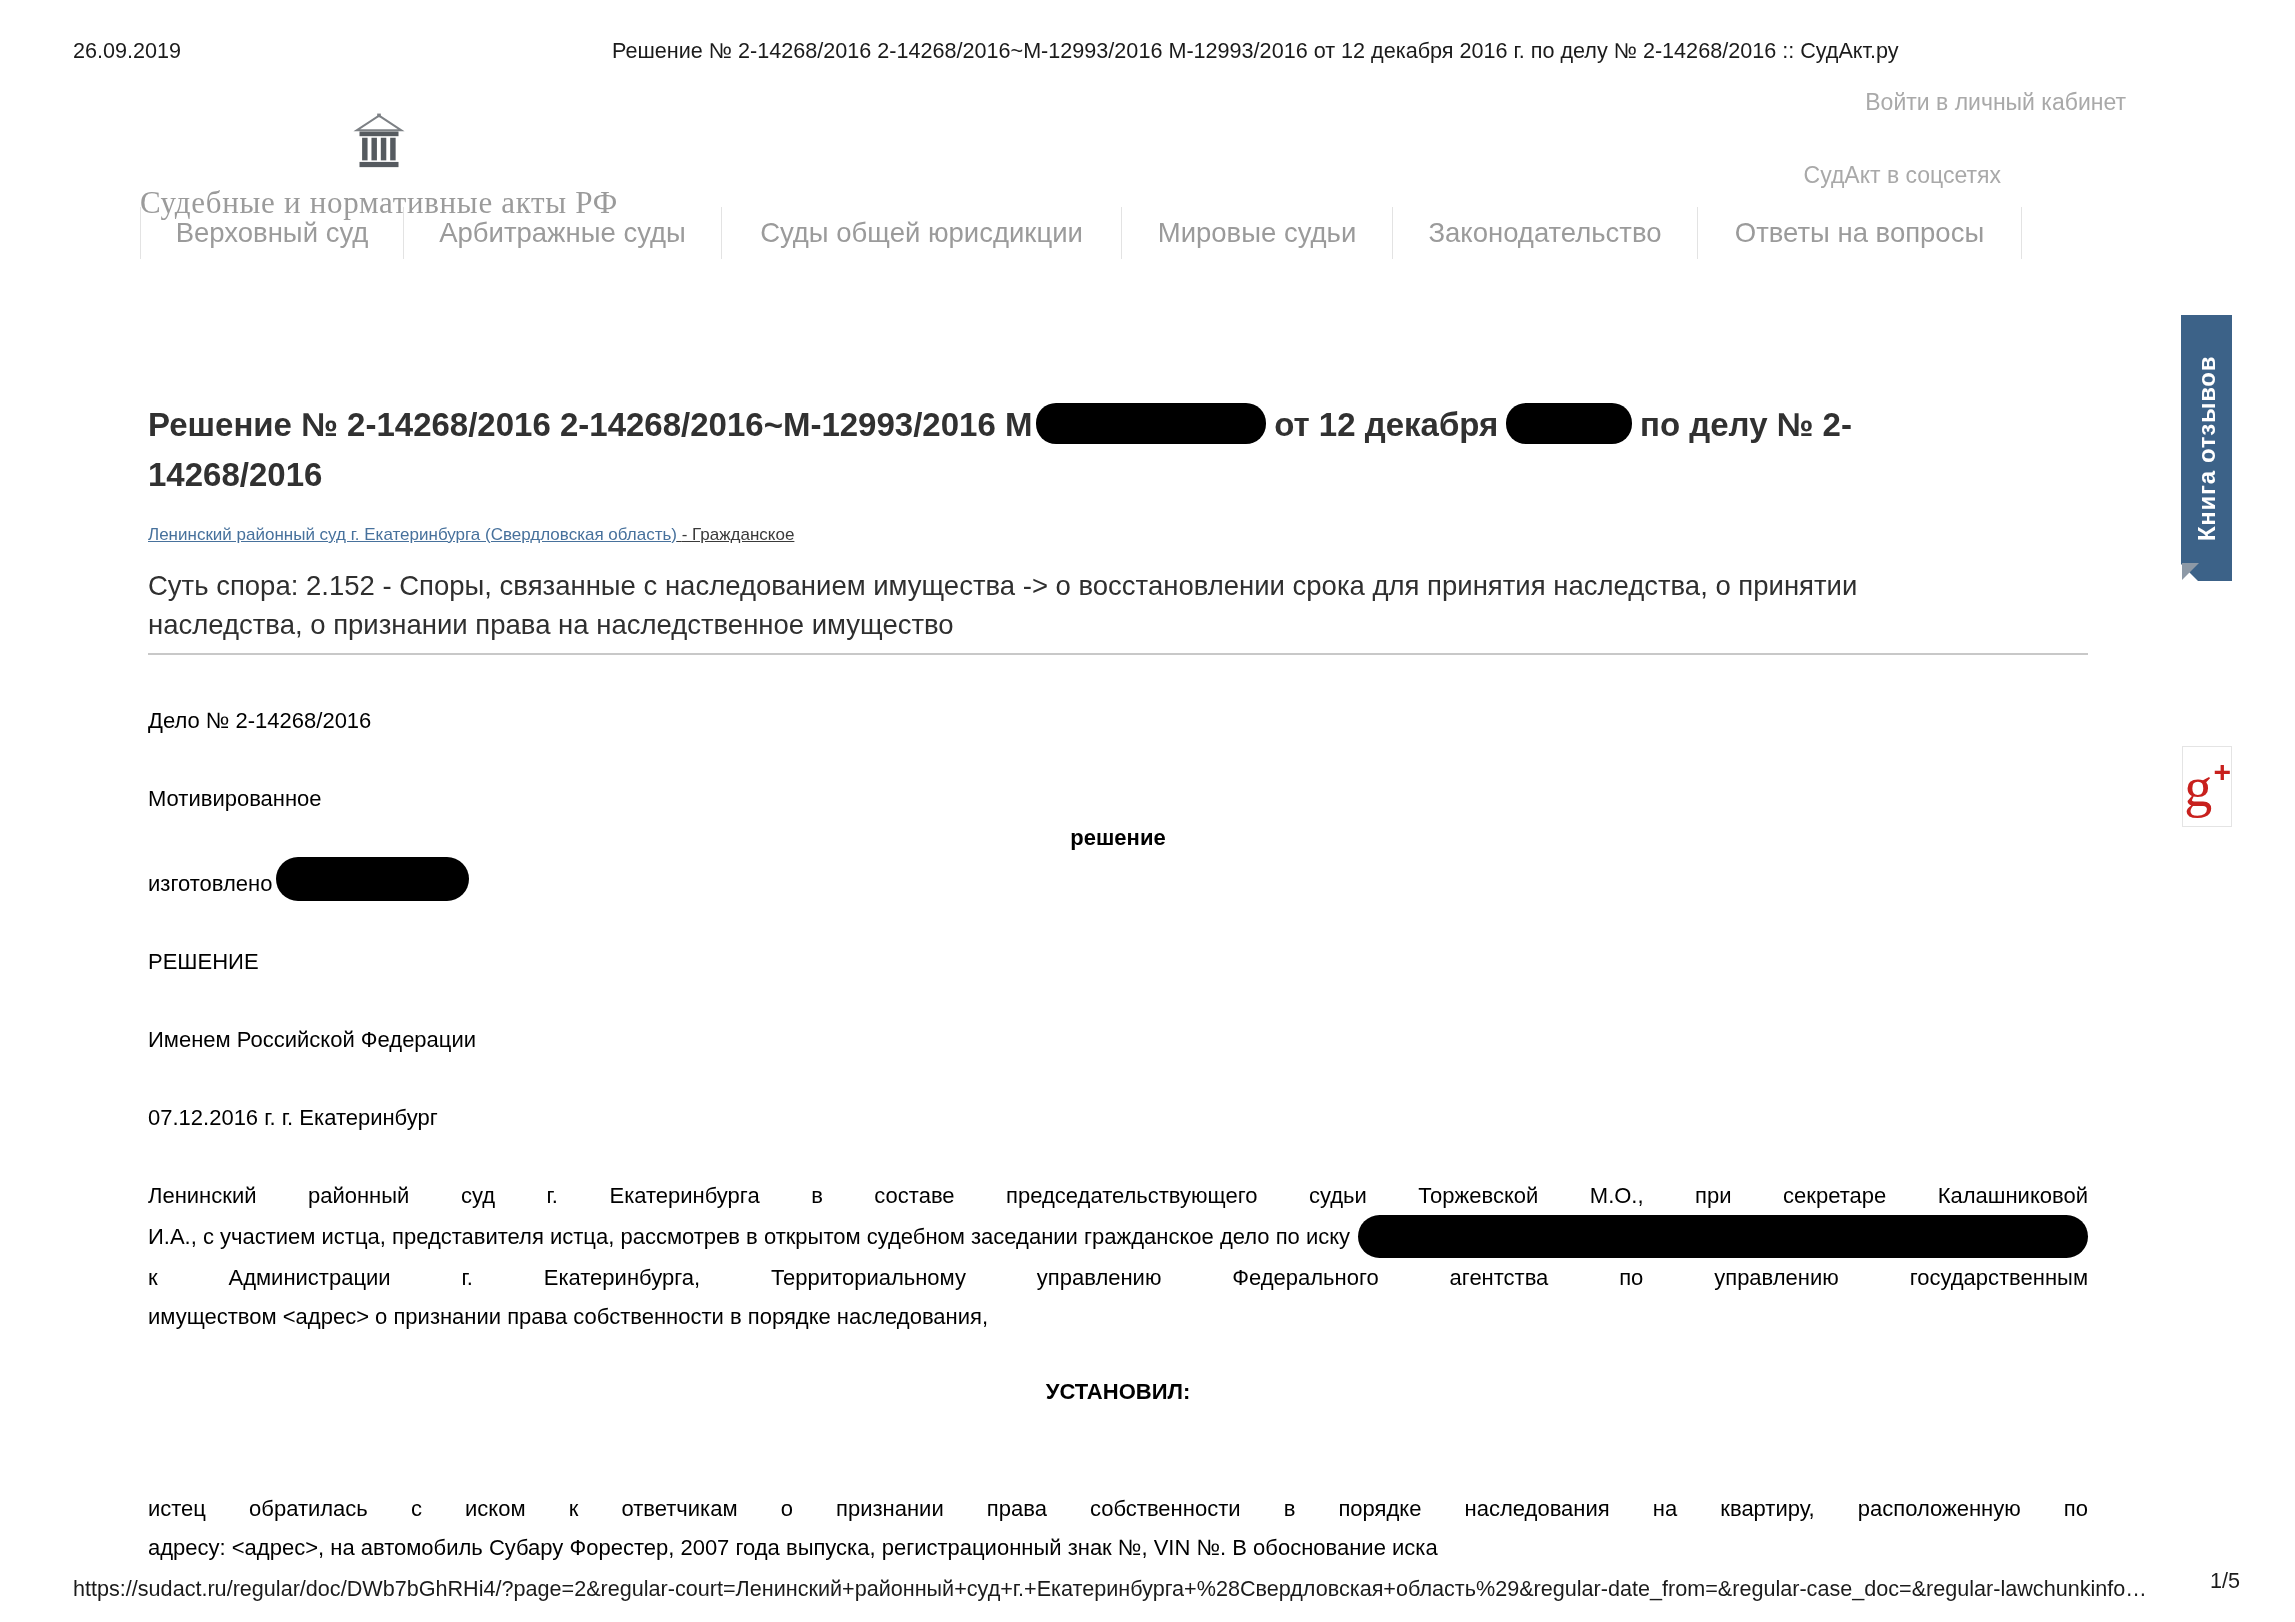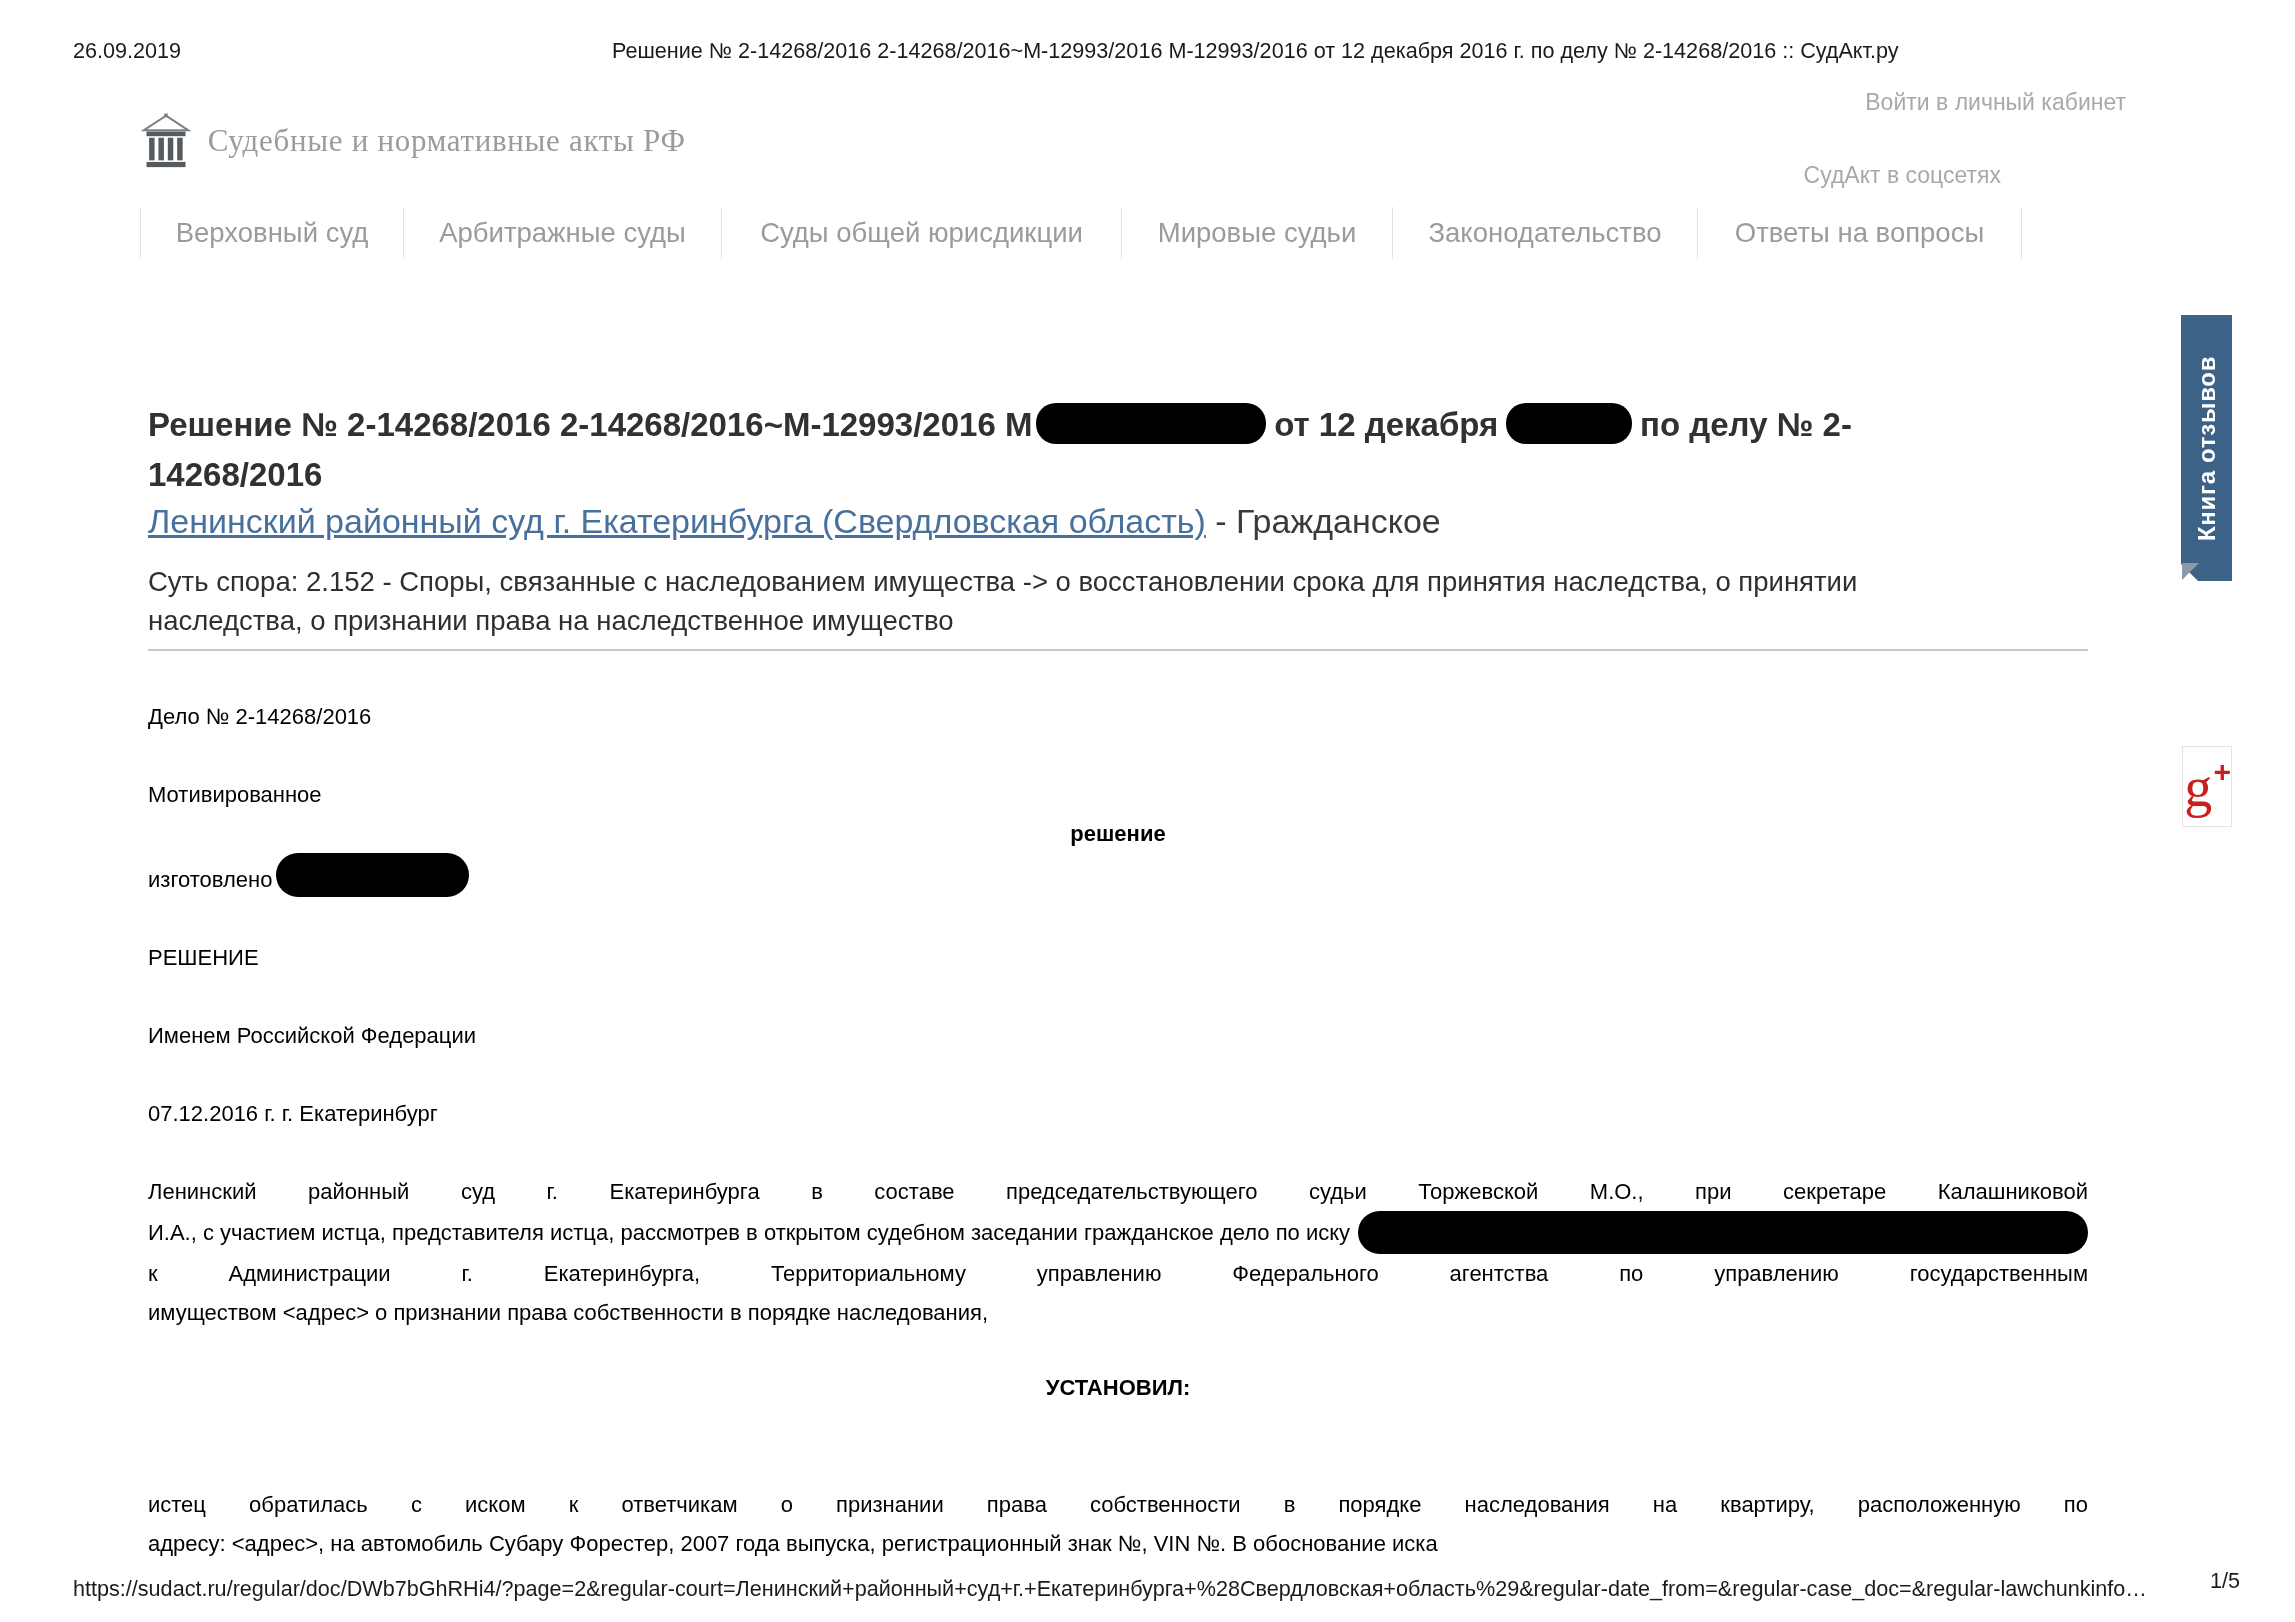--- a/index.html
+++ b/index.html
@@ -8,21 +8,21 @@
     font-family:"Liberation Sans", sans-serif; overflow:hidden; color:#000;
   }
 
   
   .print-date { position:absolute; left:73px; top:38px; font-size:21.6px; color:#1b1b1b; }
   .print-title { position:absolute; left:612px; top:38px; font-size:21.6px; color:#1b1b1b; white-space:nowrap; }
   .print-url { position:absolute; left:73px; top:1568px; font-size:21.6px; color:#1b1b1b; white-space:nowrap; max-width:2133px; overflow:hidden;margin-top:8px; }
   .page-num { position:absolute; right:55px; top:1568px; font-size:21.6px; color:#1b1b1b; }
 
   
-  .logo { position:absolute; left:140px; top:113px; display:flex; align-items:center; gap:15.7px; cursor:pointer; }
+  .logo { position:absolute; left:140px; top:113px; display:flex; align-items:center; gap:15.7px; cursor:pointer;flex-direction:column; }
   .logo svg { width:52px; height:56px; display:block; }
   .logo-text { font-family:"Liberation Serif", serif; font-size:31px; color:#9b9b9b; letter-spacing:0.7px; }
 
   .login-link { position:absolute; top:89px; right:169px; font-size:23px; color:#a9a9a9; cursor:pointer; }
   .social-link { position:absolute; top:162px; right:294px; font-size:23px; color:#a9a9a9; cursor:pointer; }
 
   .nav { position:absolute; left:140px; top:207px; display:flex; height:52px; }
   .nav-item {
     display:flex; align-items:center; justify-content:center;
     font-size:27.5px; color:#9b9b9b; border-left:0.7px solid #e3e3e3; cursor:pointer;
@@ -36,21 +36,21 @@
   .nav-item:nth-child(6){ width:323px; }
 
   
   .content { position:absolute; left:148px; top:400px; width:1940px; }
 
   .doc-title { font-size:33px; font-weight:bold; color:#313131; line-height:50px; margin:0; }
   .redact { display:inline-block; background:#000; }
   .redact.r1 { width:230px; height:41px; border-radius:20px; vertical-align:-7.9px; margin:0 7.9px 0 3.9px; }
   .redact.r2 { width:126px; height:41px; border-radius:20px; vertical-align:-7.9px; margin:0 7.9px; }
 
-  .court-line { margin-top:2px; font-size:34px; color:#3a3a3a; }
+  .court-line { margin-top:25px; font-size:17px; color:#3a3a3a;text-decoration:underline; }
   .court-link { color:#47719c; text-decoration:underline; cursor:pointer; }
 
   .dispute { margin-top:21px; font-size:27.5px; line-height:39px; color:#2f2f2f; }
 
   hr.rule { border:none; border-top:2px solid #c8c8c8; margin:9.2px 0 0 0; }
 
   .body-text { margin-top:46px; font-size:22px; line-height:39px; color:#000; }
   .gap { height:39px; }
   .center { text-align:center; font-weight:bold; }
   .just { text-align:justify; text-align-last:justify; }

